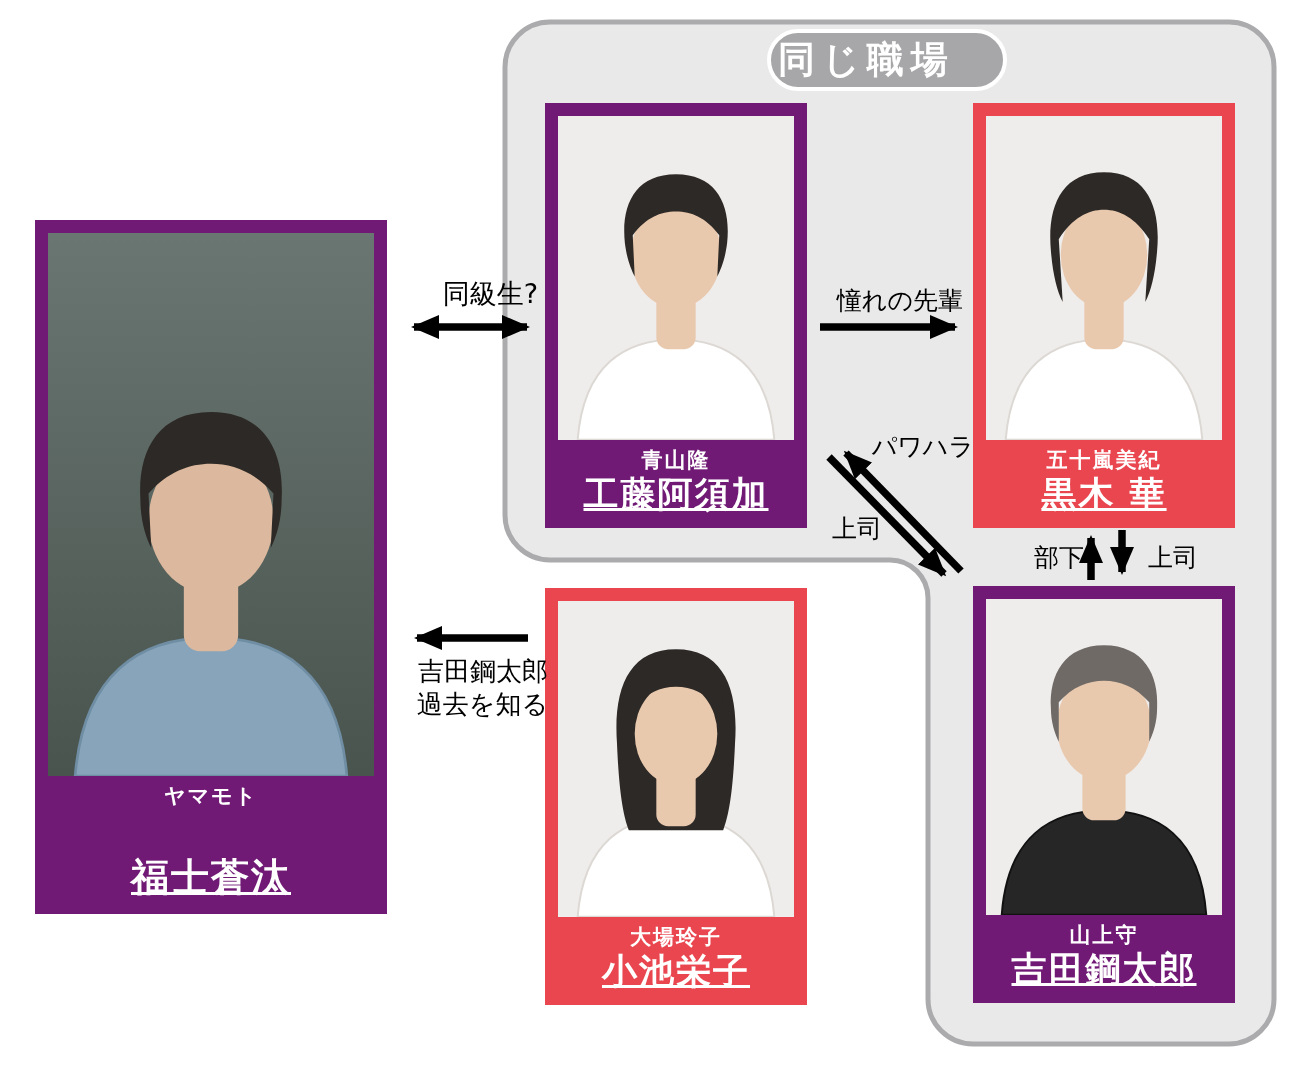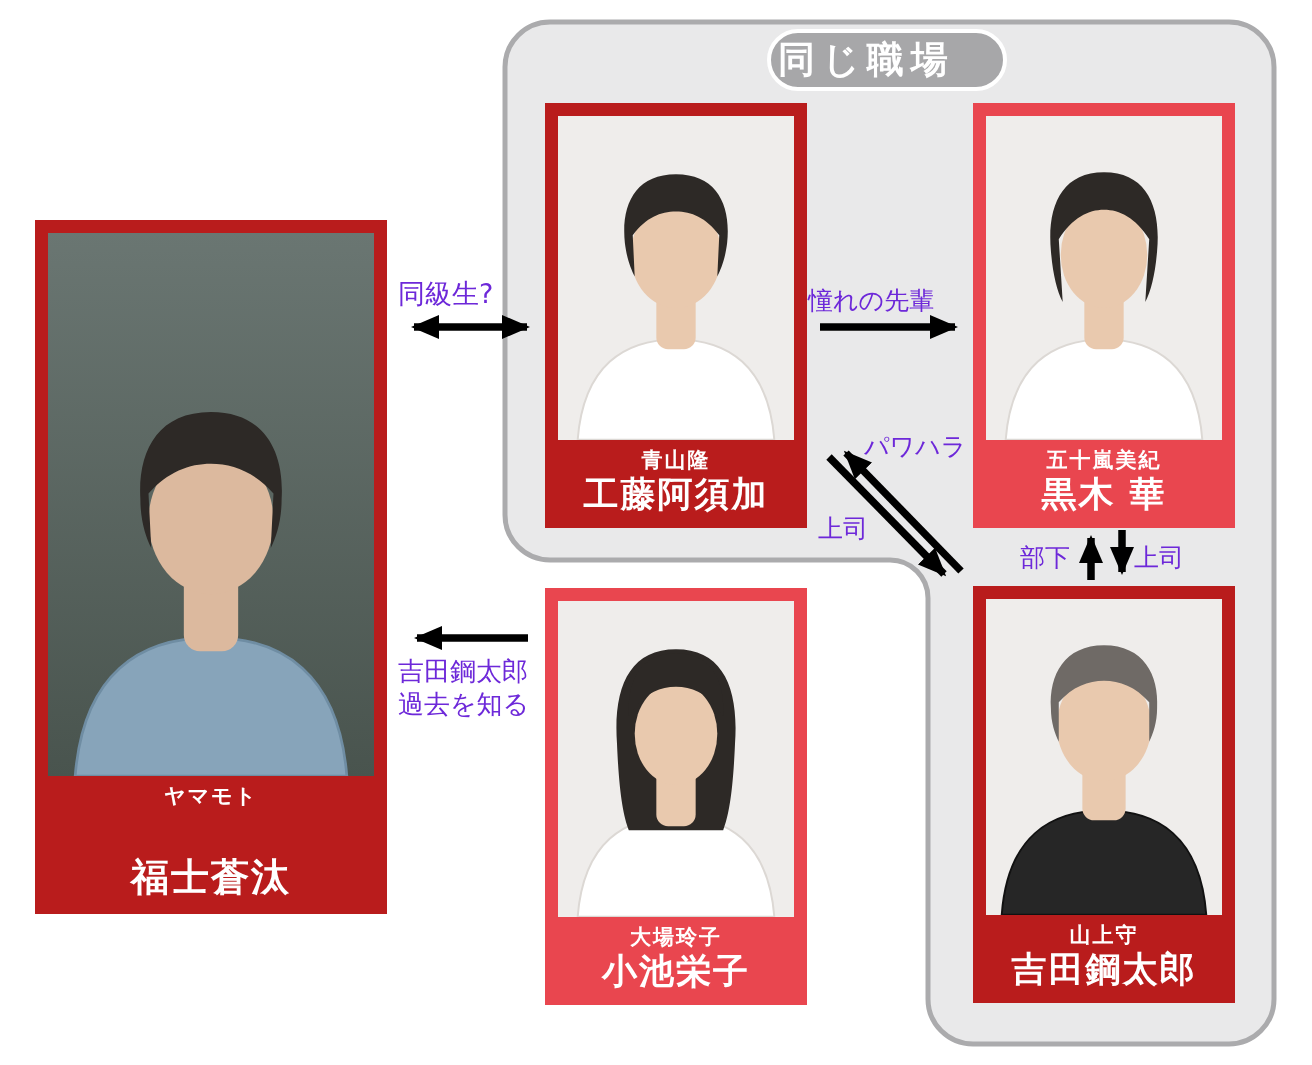--- a/index.html
+++ b/index.html
@@ -14,28 +14,28 @@
     position:absolute; left:767px; top:29px; width:240px; height:62px;
     background:#a7a7a9; border:4px solid #ffffff; border-radius:36px;
     box-sizing:border-box; display:flex; align-items:center; justify-content:flex-start;
     color:#ffffff; font-size:37px; font-weight:bold; letter-spacing:7px;
     text-indent:7px; z-index:5;
   }
 
   
   .card { position:absolute; box-sizing:border-box; padding:13px; z-index:4;
           display:flex; flex-direction:column; }
-  .card.blue { background:#b91c1c; }
+  .card.blue { background:#701a75; }
   .card.red  { background:#e9464f; }
   .photo { flex:1 1 auto; background:#efedeb; overflow:hidden; position:relative; }
   .photo.dark { background:linear-gradient(180deg,#6a7672 0%,#49544e 100%); }
   .photo svg { position:absolute; left:0; top:0; width:100%; height:100%; }
   .names { flex:0 0 auto; text-align:center; color:#ffffff; padding-top:7px; }
   .char-name { font-size:21px; font-weight:bold; letter-spacing:2px; line-height:1.25; }
-  .actor-name { font-size:35px; font-weight:bold; letter-spacing:2px; line-height:1.2; }
+  .actor-name { font-size:35px; font-weight:bold; letter-spacing:2px; line-height:1.2;text-decoration:underline; }
 
   .c-yamamoto { left:35px;  top:220px; width:352px; height:694px; }
   .c-yamamoto .actor-name { font-size:38px;margin-top:46px; }
   .c-aoyama   { left:545px; top:103px; width:262px; height:425px; }
   .c-igarashi { left:973px; top:103px; width:262px; height:425px; }
   .c-oba      { left:545px; top:588px; width:262px; height:417px; }
   .c-yamagami { left:973px; top:586px; width:262px; height:417px; }
 
   
   .ph-skin  { fill:#e9c9ae; }
@@ -45,22 +45,22 @@
   .c-yamamoto .ph-shirt { fill:#87a4ba; stroke:#6f8da3; }
   .c-yamagami .ph-hair { fill:#6f6a66; }
   .c-yamagami .ph-shirt { fill:#262626; stroke:#111111; }
 
   
   .arrows { position:absolute; left:0; top:0; z-index:6; pointer-events:none; }
   .arrows line { stroke:#000000; stroke-width:7.5; }
   .arrows .head { fill:#000000; }
 
   
-  .rel-label { position:absolute; z-index:7; color:#6d28d9; font-weight:500;
-               text-align:left; white-space:nowrap; }
+  .rel-label { position:absolute; z-index:7; color:#000000; font-weight:500;
+               text-align:right; white-space:nowrap; }
   .l-classmates { left:398px;  top:276px; width:140px; font-size:27px; }
   .l-admired    { left:808px;  top:284px; width:155px; font-size:25px; }
   .l-powerhara  { left:864px;  top:430px; width:110px; font-size:25px; }
   .l-bossdiag   { left:818px;  top:512px; width:64px;  font-size:25px; }
   .l-subord     { left:1020px; top:541px; width:64px;  font-size:25px; }
   .l-bossvert   { left:1134px; top:541px; width:64px;  font-size:25px; }
   .l-knowspast  { left:398px;  top:655px; width:150px; font-size:26px; line-height:33px; }
   .l-knowspast span { display:block; }
 </style>
 </head>

